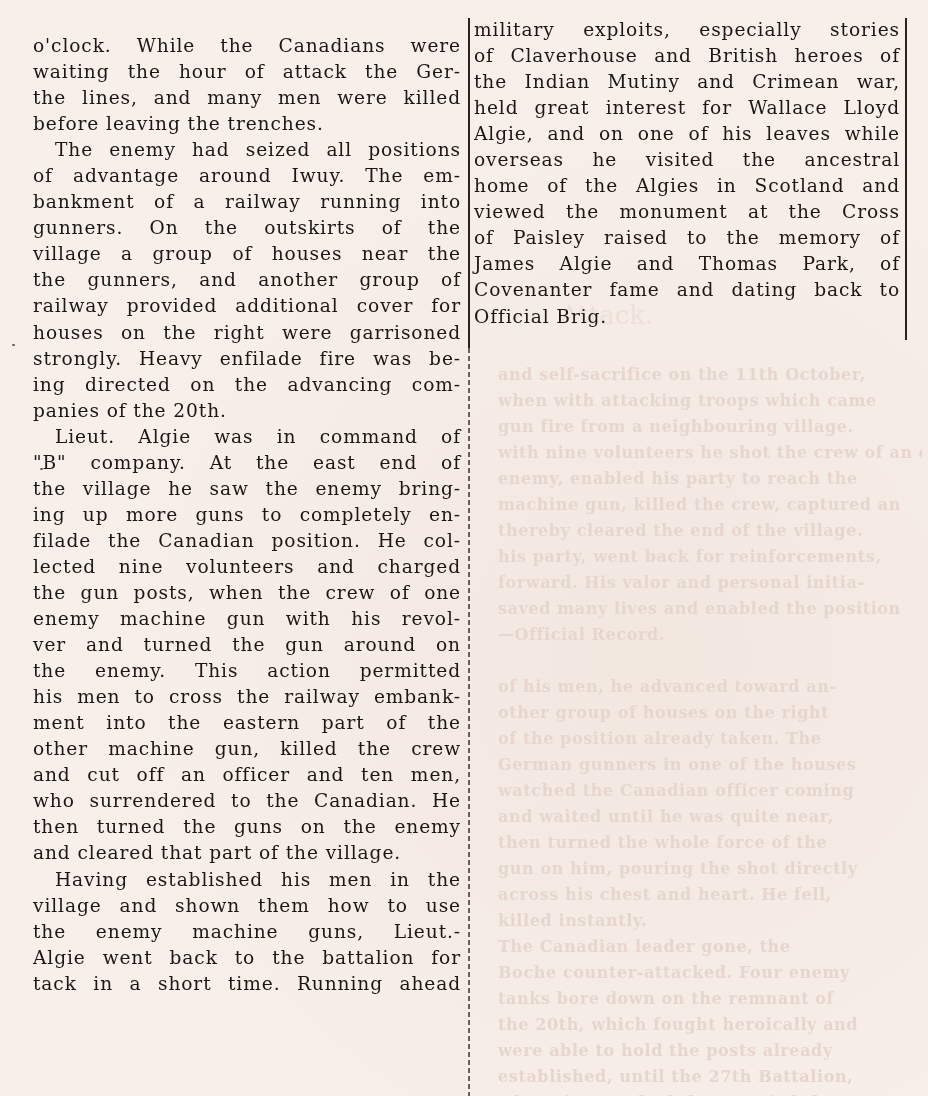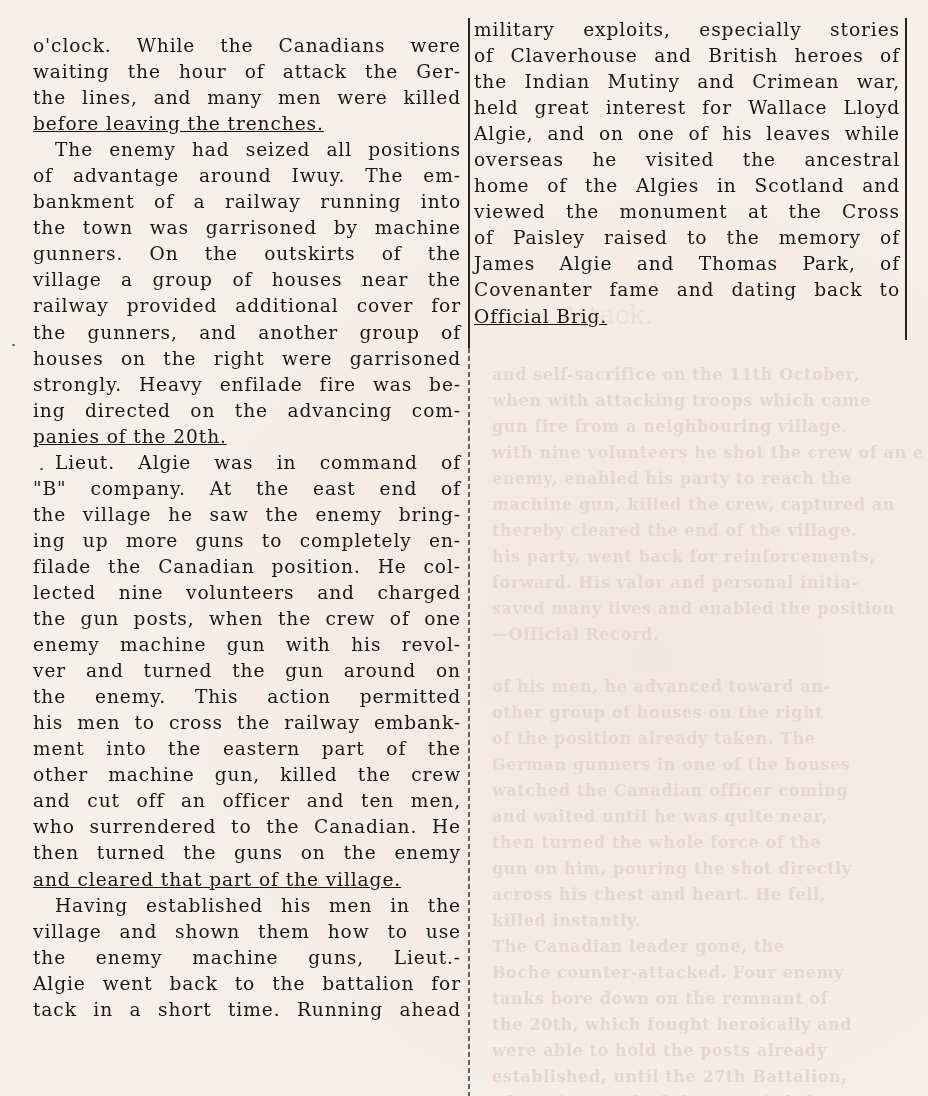--- a/index.html
+++ b/index.html
@@ -28,21 +28,21 @@
     top: 362px;
     width: 430px;
     color: #e6d6cf;
     font-size: 16px;
     line-height: 26px;
     font-weight: bold;
     white-space: nowrap;
     overflow: hidden;
     letter-spacing: 0.6px;
   }
-  .bleed .line { height: 26px; }
+  .bleed .line { height: 26px; margin-left: 6px; }
   .bleed-heading {
     position: absolute;
     left: 560px;
     top: 300px;
     font-size: 26px;
     color: #ece0d9;
   }
   .col {
     position: absolute;
     top: 17px;
@@ -51,21 +51,20 @@
     height: 26.05px;
     line-height: 26px;
     font-size: 18.6px;
     letter-spacing: 0.9px;
     white-space: nowrap;
     text-align: justify;
     text-align-last: justify;
   }
   .col .line.last {
     text-align-last: left;
-    text-decoration: underline;
   }
   .col .line.indent {
     padding-left: 22px;
   }
   #col-left {
     left: 33px;
     width: 428px;
     margin-top: 16px;
   }
   #col-right {
@@ -148,25 +147,24 @@
   <div class="rule" id="rule-right"></div>
 
   <div class="col" id="col-left">
       <div class="line">o'clock.  While the Canadians were</div>
       <div class="line">waiting the hour of attack the Ger-</div>
       <div class="line">the lines, and many men were killed</div>
       <div class="line last">before leaving the trenches.</div>
       <div class="line indent">The enemy had seized all positions</div>
       <div class="line">of advantage around Iwuy.  The em-</div>
       <div class="line">bankment of a railway running into</div>
-      <div class="line">the town was garrisoned by machine</div>
       <div class="line">gunners.  On the outskirts of the</div>
       <div class="line">village a group of houses near the</div>
+      <div class="line">the gunners, and another group of</div>
       <div class="line">railway provided additional cover for</div>
-      <div class="line">the gunners, and another group of</div>
       <div class="line">houses on the right were garrisoned</div>
       <div class="line">strongly. Heavy enfilade fire was be-</div>
       <div class="line">ing directed on the advancing com-</div>
       <div class="line last">panies of the 20th.</div>
       <div class="line indent">Lieut. Algie was in command of</div>
       <div class="line">"B" company.  At the east end of</div>
       <div class="line">the village he saw the enemy bring-</div>
       <div class="line">ing up more guns to completely en-</div>
       <div class="line">filade the Canadian position. He col-</div>
       <div class="line">lected nine volunteers and charged</div>

